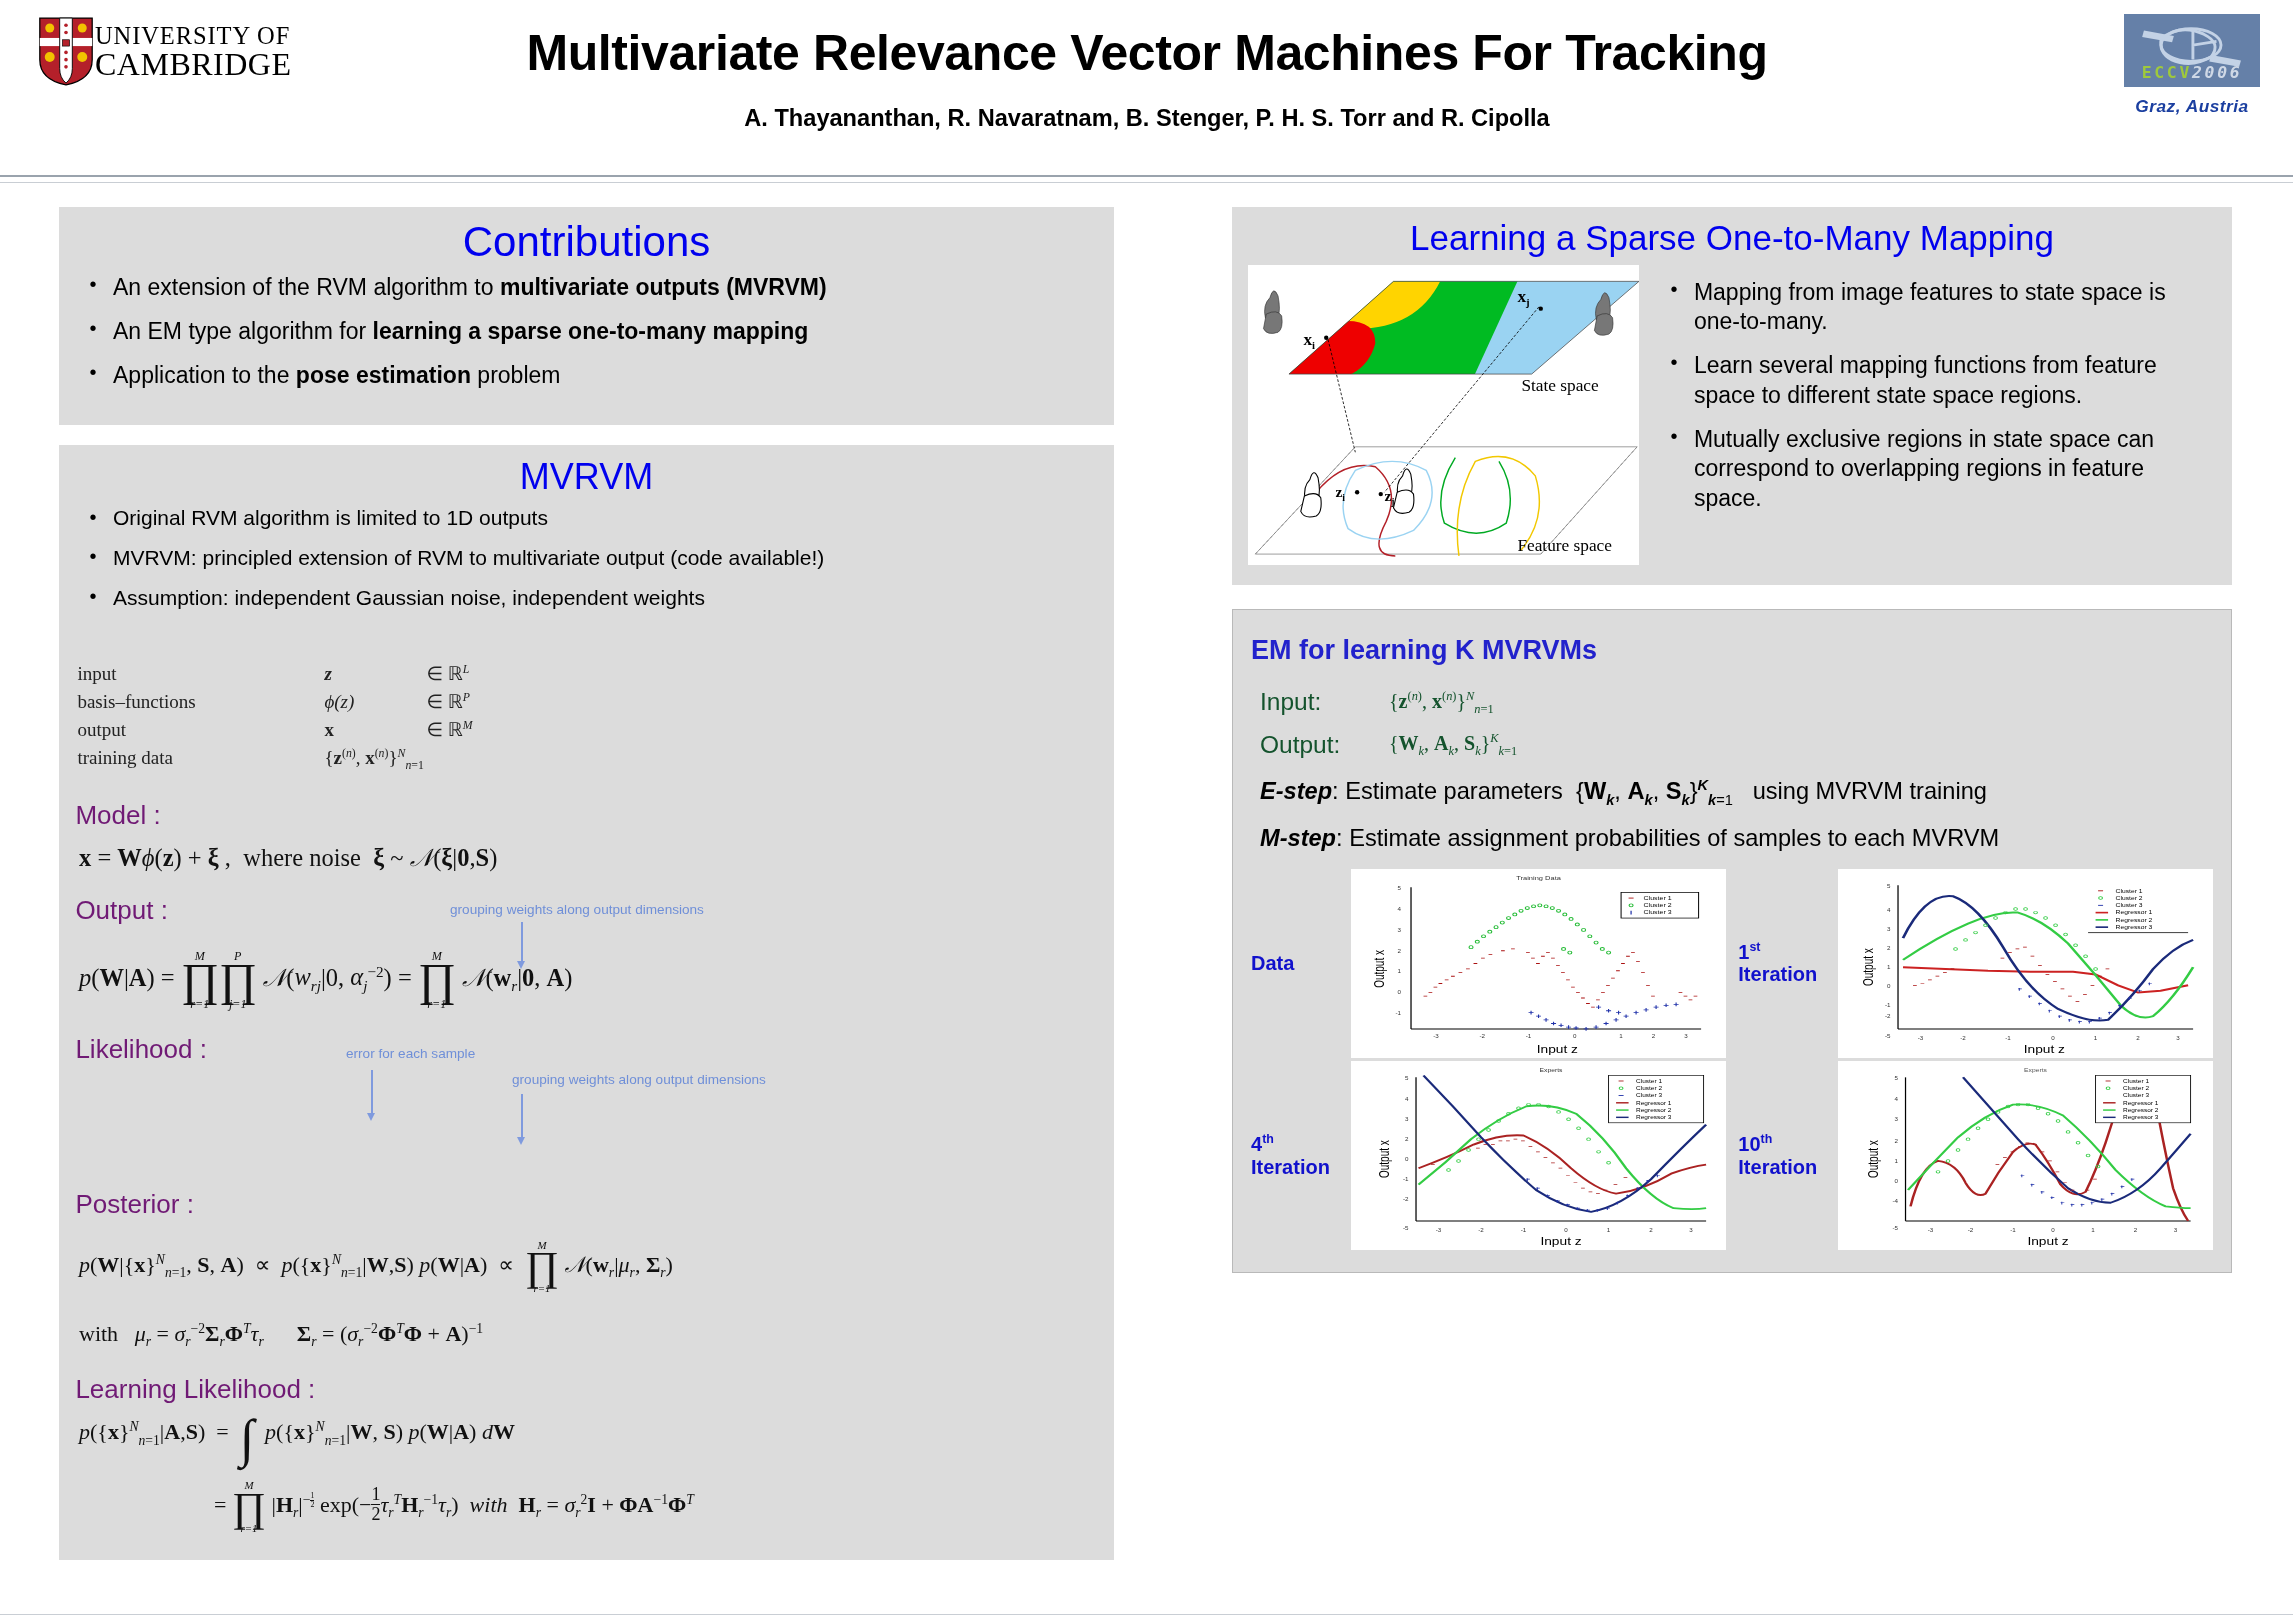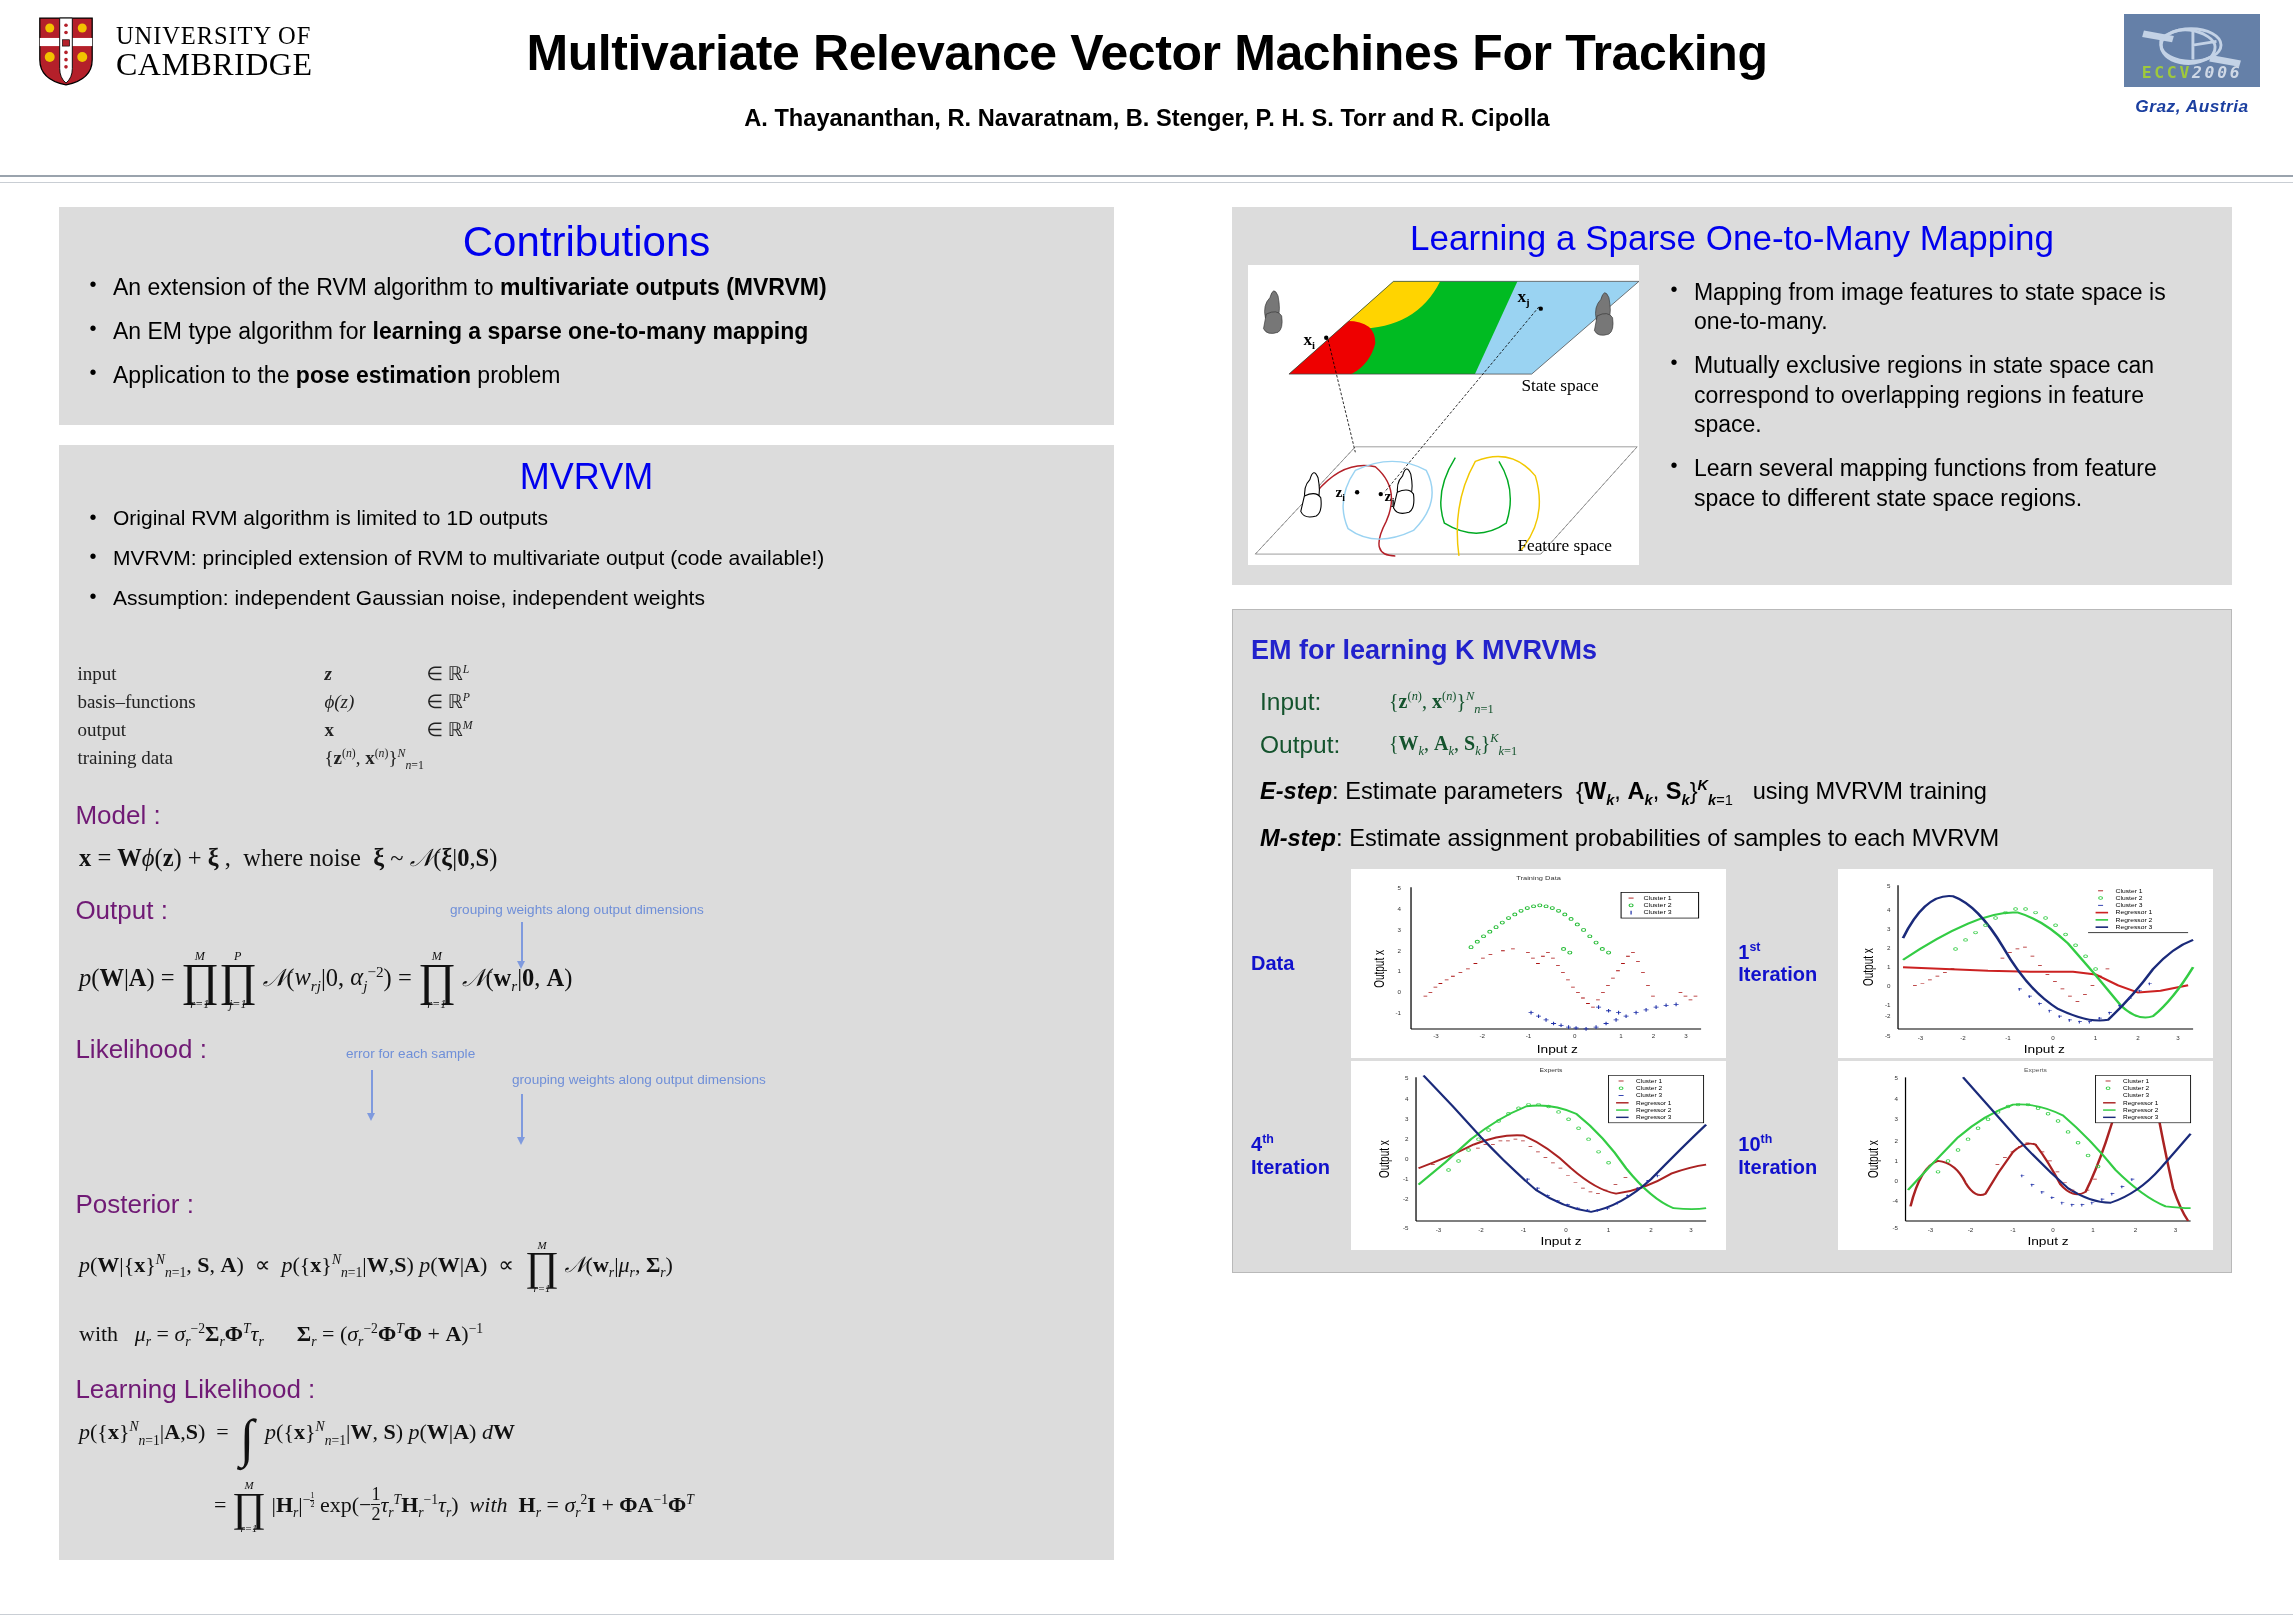--- a/index.html
+++ b/index.html
@@ -8,21 +8,21 @@
     background:#ffffff;
     font-family:"Liberation Sans", sans-serif;
     overflow:hidden;
     position:relative;
   }
   
   .header { position:relative; height:178px; background:#fff; }
   .hdr-rule { position:absolute; left:0; right:0; top:175px; height:4.5px;
               border-top:2.7px solid #9aa3ad; border-bottom:1.8px solid #c9ced4; }
 
-  .cam-logo { position:absolute; left:38px; top:16.4px; display:flex; align-items:center; gap:22px; }
+  .cam-logo { position:absolute; left:38px; top:16.4px; display:flex; align-items:center; gap:1px; }
   .crest { width:56px; height:71px; position:relative; }
   .crest svg { display:block; }
   .cam-text { line-height:1.02; font-family:"Liberation Serif", serif; color:#000; }
   .cam-text .l1 { font-size:24.5px; letter-spacing:0.9px; font-weight:400; }
   .cam-text .l2 { font-size:32px; letter-spacing:0.5px; font-weight:400; }
 
   .title-block { position:absolute; left:0; right:0; top:0; text-align:center; }
   .poster-title { font-size:50px; font-weight:bold; color:#000; margin-top:23.6px;
                   letter-spacing:-0.4px; }
   .poster-authors { font-size:23.6px; font-weight:bold; color:#000; margin-top:23.6px; }
@@ -337,22 +337,22 @@
         </div>
         <div class="dlabel" style="left:136px; top:222px; font-weight:bold; font-size:15.5px;">
           <span>z</span><sub>j</sub>
         </div>
         <div class="dlabel" style="left:273px; top:111px; font-size:17.3px;">State space</div>
         <div class="dlabel" style="left:269px; top:271px; font-size:17.3px;">Feature space</div>
       </div>
 
       <ul class="bl" style="padding:12.7px 0 0 5.5px; flex:1;">
         <li>Mapping from image features to state space is one-to-many.</li>
+        <li>Learn several mapping functions from feature space to different state space regions.</li>
         <li>Mutually exclusive regions in state space can correspond to overlapping regions in feature space.</li>
-        <li>Learn several mapping functions from feature space to different state space regions.</li>
       </ul>
     </div>
   </div>
 
   <div id="embox">
     <div class="panel-head small">EM for learning K MVRVMs</div>
 
     <div class="em-row">
       <span class="lbl">Input:</span>
       <span class="mth">

